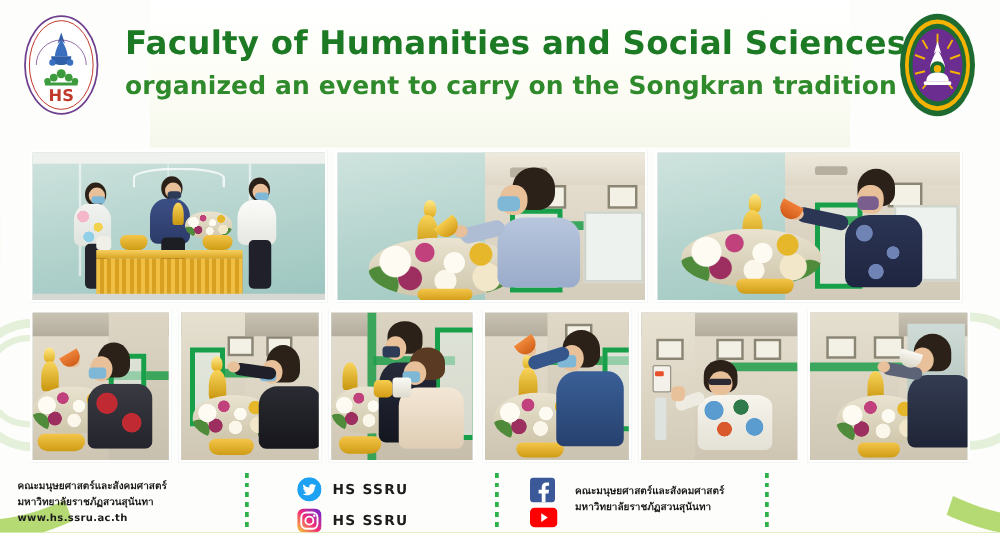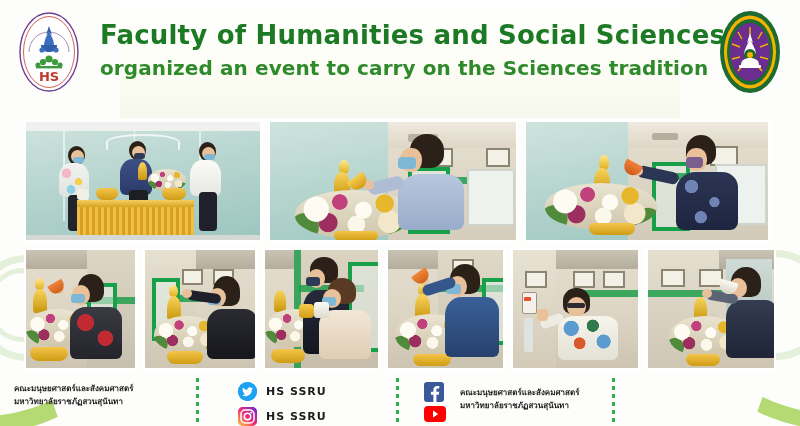--- a/index.html
+++ b/index.html
@@ -165,21 +165,21 @@
         <circle cx="22" cy="55" r="2.6" fill="#3c9b3c"></circle>
         <circle cx="44" cy="55" r="2.6" fill="#3c9b3c"></circle>
         <rect x="20" y="56" width="26" height="2.4" fill="#3c9b3c"></rect>
         <text x="33" y="71" font-family="'DejaVu Sans',sans-serif" font-size="13" font-weight="bold" fill="#c0392b" text-anchor="middle">HS</text>
         <path d="M13 42 a20 20 0 0 1 40 0" fill="none" stroke="#6e3f8f" stroke-width="0.6"></path>
       </svg>
     </div>
 
     <div class="title-wrap">
       <div class="title-line1">Faculty of Humanities and Social Sciences</div>
-      <div class="title-line2">organized an event to carry on the Sciences tradition</div>
+      <div class="title-line2">organized an event to carry on the Songkran tradition</div>
     </div>
 
     <div class="logo-right">
       <svg viewBox="0 0 64 86" width="64" height="86">
         <ellipse cx="32" cy="43" rx="30" ry="41" fill="#1e6b31"></ellipse>
         <ellipse cx="32" cy="43" rx="26" ry="36.5" fill="#f5b301"></ellipse>
         <ellipse cx="32" cy="43" rx="23" ry="33" fill="#1e6b31"></ellipse>
         <ellipse cx="32" cy="43" rx="20" ry="29" fill="#6b2d8f"></ellipse>
         <g stroke="#f5b301" stroke-width="1.5">
           <line x1="32" y1="18" x2="32" y2="26"></line>
@@ -448,20 +448,21 @@
         </div>
       </div>
     </div>
   </div>
 
   <div class="footer">
 
     <div class="fcol" style="left:14px;top:6px;width:180px;">
       <div class="thai-line">คณะมนุษยศาสตร์และสังคมศาสตร์</div>
       <div class="thai-line">มหาวิทยาลัยราชภัฏสวนสุนันทา</div>
+      <div class="thai-line url">www.hs.ssru.ac.th</div>
     </div>
 
     <div class="vdiv" style="left:196px;"></div>
 
     <div class="fcol" style="left:238px;top:4px;width:150px;">
       <div class="social-row" style="margin-bottom:2px;">
         <span class="ico tw">
           <svg viewBox="0 0 19 19" width="19" height="19">
             <circle cx="9.5" cy="9.5" r="9.5" fill="#1da1f2"></circle>
             <path d="M15 6.3a4.5 4.5 0 0 1-1.3.4 2.3 2.3 0 0 0 1-1.3c-.4.3-.9.5-1.4.6a2.25 2.25 0 0 0-3.9 2 6.4 6.4 0 0 1-4.6-2.4 2.3 2.3 0 0 0 .7 3 2.2 2.2 0 0 1-1-.3 2.25 2.25 0 0 0 1.8 2.2 2.3 2.3 0 0 1-1 0 2.26 2.26 0 0 0 2.1 1.6A4.5 4.5 0 0 1 4 13.2a6.4 6.4 0 0 0 9.8-5.7c.5-.3.9-.8 1.2-1.2z" fill="#fff"></path>

